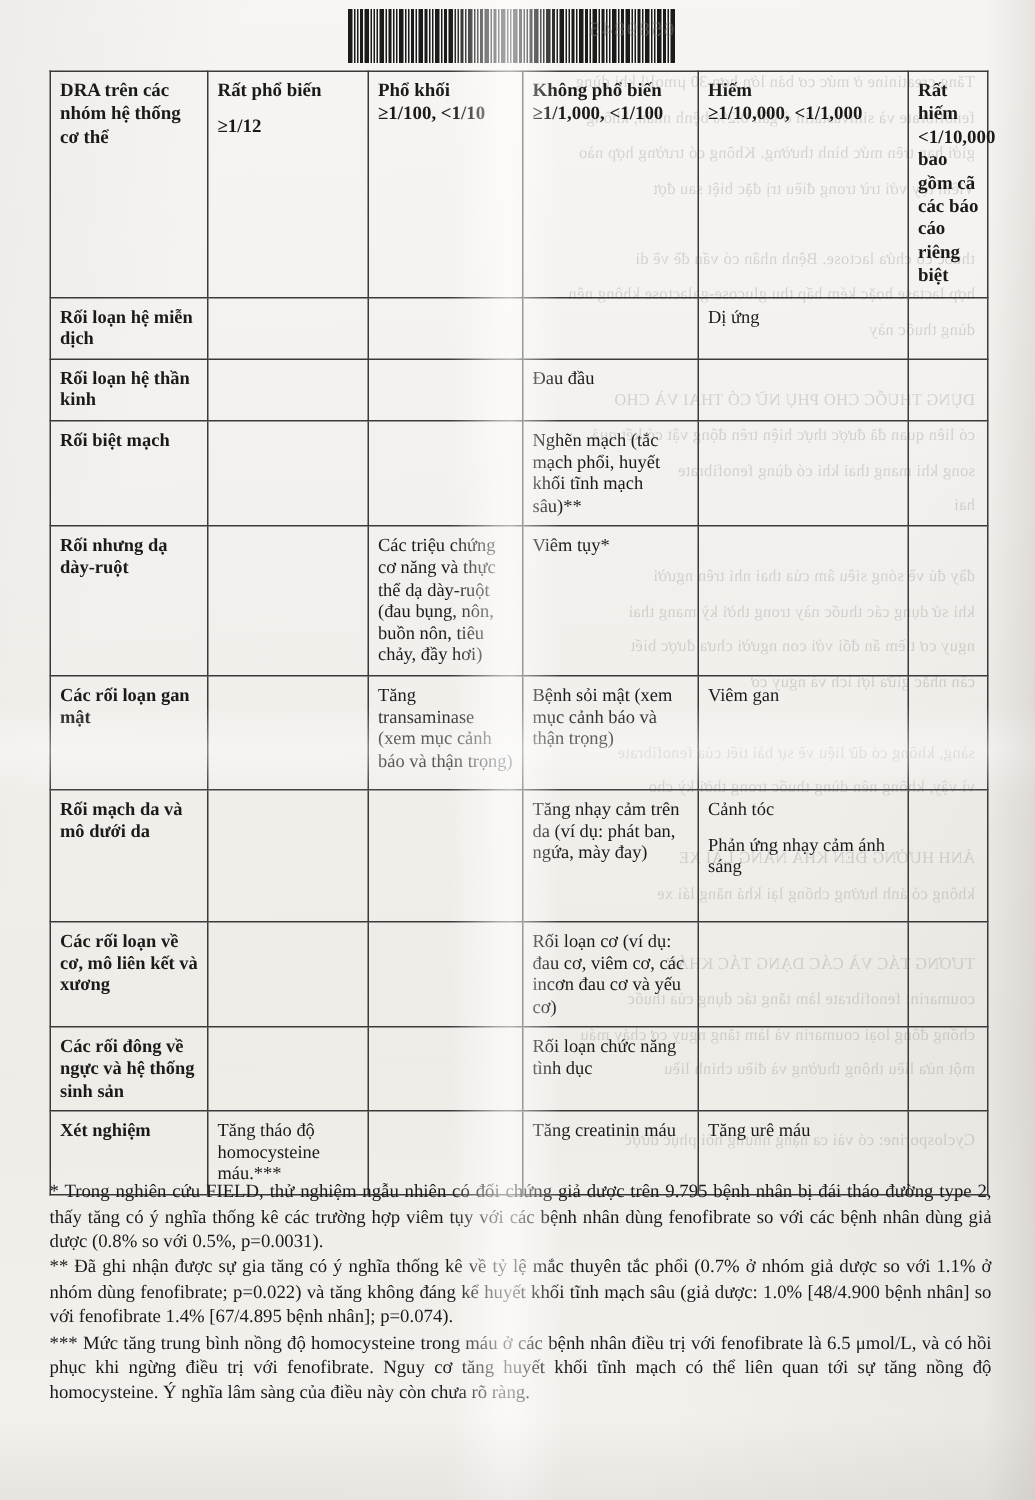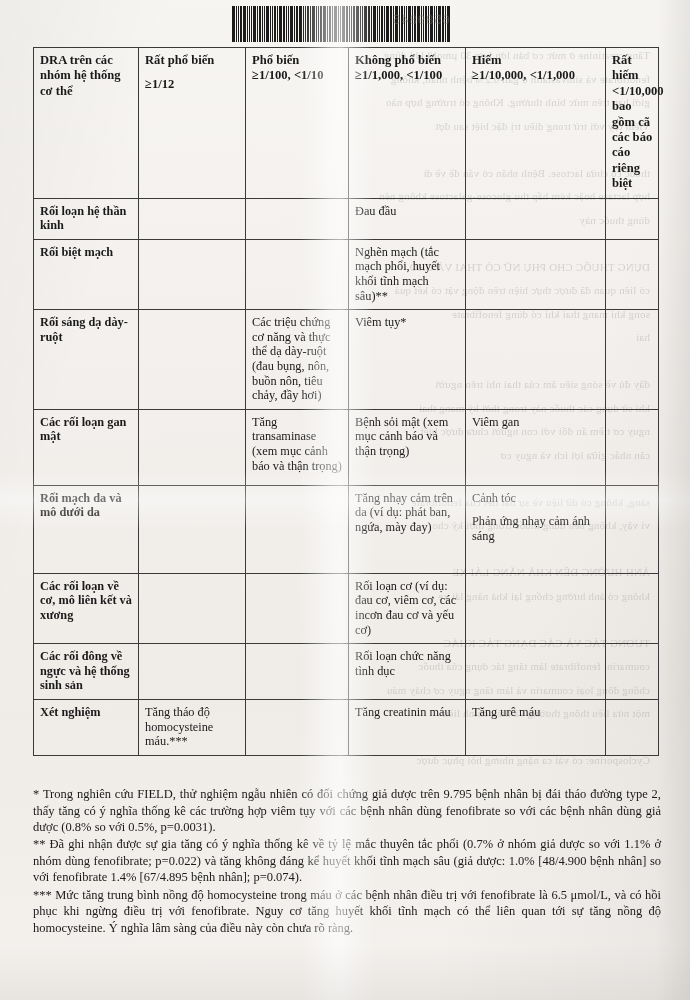--- a/index.html
+++ b/index.html
@@ -290,55 +290,63 @@
       <tr>
         <th>
           <span>DRA trên các nhóm hệ thống cơ thể</span>
         </th>
         <th>
           <span>Rất phổ biến</span>
           <span class="gap"></span>
           <span>≥1/12</span>
         </th>
         <th>
-          <span>Phổ biến</span><br>
+          <span>Phổ khối</span><br>
           <span>≥1/100, &lt;1/10</span>
         </th>
         <th>
           <span>Không phổ biến</span><br>
           <span>≥1/1,000, &lt;1/100</span>
         </th>
         <th>
           <span>Hiếm</span><br>
           <span>≥1/10,000, &lt;1/1,000</span>
         </th>
         <th>
           <span>Rất hiếm &lt;1/10,000 bao gồm cã các báo cáo riêng biệt</span>
         </th>
       </tr>
     </thead>
     <tbody id="tbody">
+        <tr style="height: 38px;">
+          <td class="rowhead">Rối loạn hệ miễn dịch</td>
+          <td class="cell mid"></td>
+          <td class="cell"></td>
+          <td class="cell"></td>
+          <td class="cell"><span>Dị ứng</span></td>
+          <td class="cell"></td>
+        </tr>
         <tr style="height: 40px;">
           <td class="rowhead">Rối loạn hệ thần kinh</td>
           <td class="cell mid"></td>
           <td class="cell"></td>
           <td class="cell">Đau đầu</td>
           <td class="cell"><span></span></td>
           <td class="cell"></td>
         </tr>
         <tr style="height: 60px;">
           <td class="rowhead">Rối biệt mạch</td>
           <td class="cell mid"></td>
           <td class="cell"></td>
           <td class="cell">Nghẽn mạch (tắc mạch phổi, huyết khối tĩnh mạch sâu)**</td>
           <td class="cell"><span></span></td>
           <td class="cell"></td>
         </tr>
         <tr style="height: 96px;">
-          <td class="rowhead">Rối sáng dạ dày-ruột</td>
+          <td class="rowhead">Rối nhưng dạ dày-ruột</td>
           <td class="cell mid"></td>
           <td class="cell">Các triệu chứng cơ năng và thực thể dạ dày-ruột (đau bụng, nôn, buồn nôn, tiêu chảy, đầy hơi)</td>
           <td class="cell">Viêm tụy*</td>
           <td class="cell"><span></span></td>
           <td class="cell"></td>
         </tr>
         <tr style="height: 76px;">
           <td class="rowhead">Các rối loạn gan mật</td>
           <td class="cell mid"></td>
           <td class="cell">Tăng transaminase (xem mục cảnh báo và thận trọng)</td>

